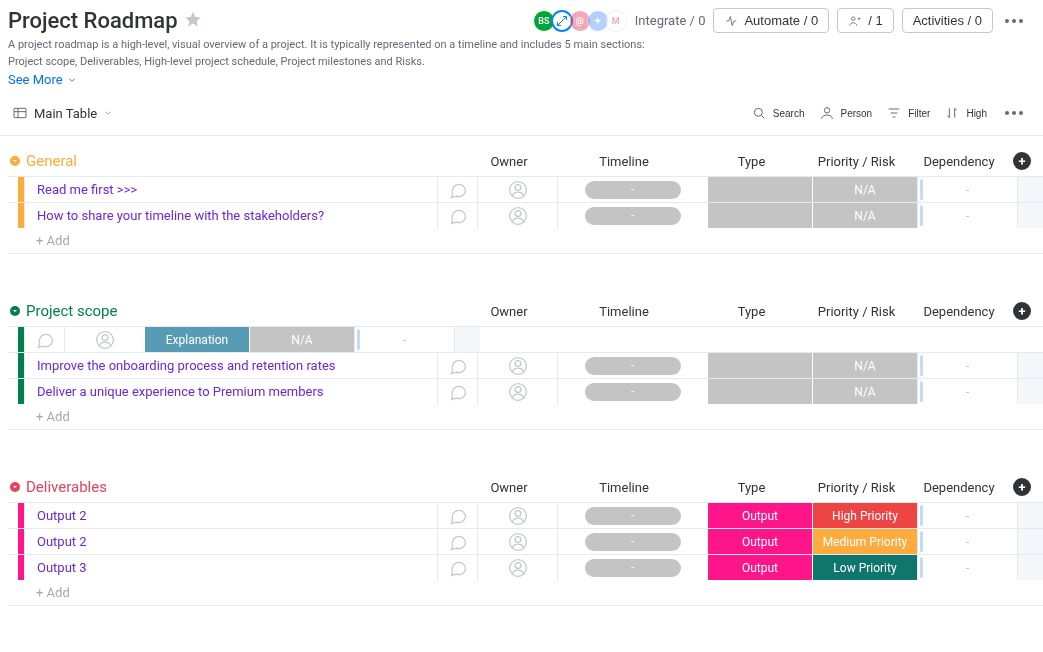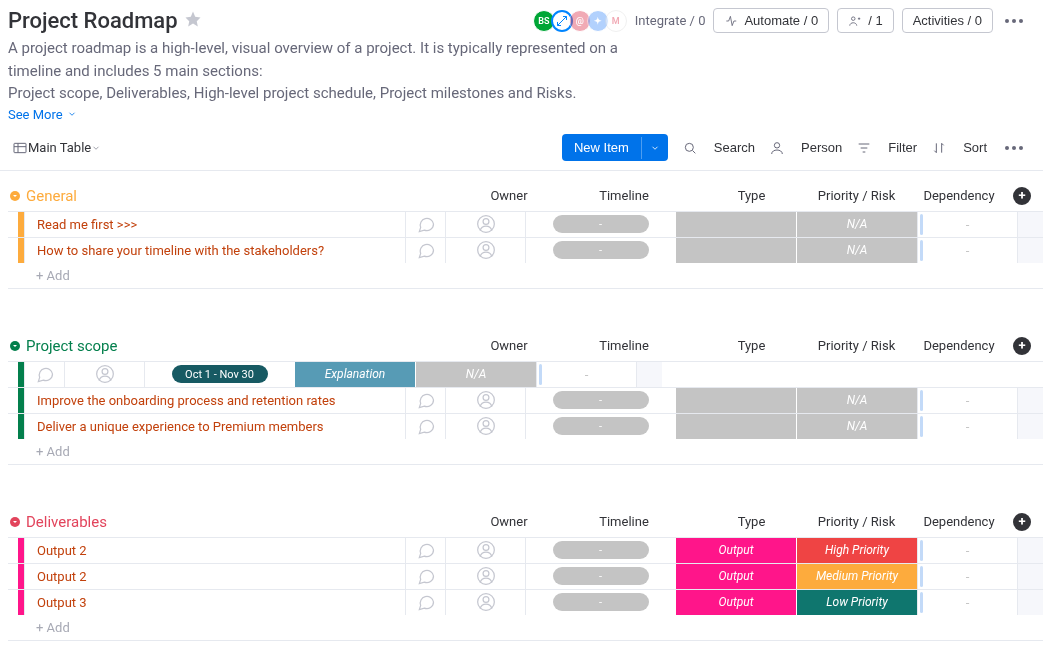--- a/index.html
+++ b/index.html
@@ -11,32 +11,32 @@
   .header-right { margin-left:auto; display:flex; align-items:center; gap:8px;}
   .avatar-stack { display:flex; align-items:center; }
   .av { width:22px; height:22px; border-radius:50%; font-size:9px; font-weight:600; color:#fff; display:flex; align-items:center; justify-content:center; margin-left:-4px; border:1.5px solid #fff;}
   .av1{background:#00a636;} .av2{background:#fff;border:2px solid #0085ff;color:#0085ff;}
   .av3,.av4,.av5{opacity:.45;}
   .av3{background:#e2445c;} .av4{background:#579bfc;} .av5{background:#fff;color:#e2445c;border:1px solid #ddd;}
   .hbtn { border:1px solid #c5c7d0; border-radius:4px; background:#fff; padding:4px 10px; font-size:13px; color:#323338; display:flex; align-items:center; gap:6px; cursor:pointer;}
   .hbtn svg{width:14px;height:14px;stroke:#676879;fill:none;stroke-width:1.5;}
   .dots{display:flex;gap:3px;padding:4px;cursor:pointer;}
   .dots span{width:4px;height:4px;border-radius:50%;background:#676879;}
-  .desc { color:#676879; font-size:15px; line-height:1.5; margin-top:4px; max-width:640px;}
+  .desc { color:#676879; font-size:11px; line-height:1.5; margin-top:4px; max-width:640px;}
   .see-more{color:#0073ea;font-size:13px;cursor:pointer;display:inline-flex;align-items:center;gap:4px;margin-top:2px;}
   .see-more svg{width:10px;height:10px;stroke:#0073ea;fill:none;stroke-width:2;}
   .toolbar { display:flex; align-items:center; padding:8px 16px 8px 8px; border-bottom:1px solid #e6e9ef;}
-  .view-tab{display:flex;align-items:center;color:#323338;font-size:13px;padding:6px 4px;cursor:pointer;}
+  .view-tab{display:flex;align-items:center;gap:6px;color:#323338;font-size:13px;padding:6px 4px;cursor:pointer;}
   .view-tab svg{width:16px;height:16px;stroke:#676879;fill:none;stroke-width:1.5;}
   .toolbar-right{margin-left:auto;display:flex;align-items:center;gap:14px;}
   .new-item{background:#0073ea;color:#fff;border:none;border-radius:4px;display:flex;align-items:center;cursor:pointer;overflow:hidden;}
   .new-item span{padding:6px 12px;font-size:13px;}
   .new-item .dd{border-left:1px solid rgba(255,255,255,.3);padding:6px 8px;display:flex;align-items:center;}
   .new-item svg{width:10px;height:10px;stroke:#fff;fill:none;stroke-width:2;}
-  .tbtn{display:flex;align-items:center;gap:16px;color:#323338;font-size:13px;cursor:pointer;background:none;border:none;}
+  .tbtn{display:flex;align-items:center;gap:6px;color:#323338;font-size:10px;cursor:pointer;background:none;border:none;}
   .tbtn svg{width:16px;height:16px;stroke:#676879;fill:none;stroke-width:1.5;}
   .board{padding:16px 0 0 8px;}
   .group{margin-bottom:48px;}
   .ghead{display:flex;align-items:center;padding:0 8px 6px 0;}
   .gcollapse{width:14px;height:14px;margin-right:4px;display:flex;align-items:center;justify-content:center;cursor:pointer;}
   .gcollapse svg{width:12px;height:12px;fill:currentColor;}
   .gname{font-size:15px;font-weight:400;}
   .colheads{display:flex;margin-left:auto;align-items:center;font-size:13px;color:#323338;}
   .col{text-align:center;}
   .col-owner{width:80px;}
@@ -44,29 +44,29 @@
   .col-type{width:105px;}
   .col-priority{width:105px;}
   .col-dep{width:100px;}
   .col-add{width:26px;display:flex;align-items:center;justify-content:center;}
   .plus-col{width:18px;height:18px;border-radius:50%;background:#323338;color:#fff;display:flex;align-items:center;justify-content:center;cursor:pointer;font-weight:bold;line-height:1;}
   .rows{}
   .row{display:flex;align-items:stretch;height:26px;border-top:1px solid #e6e9ef;}
   .row:last-of-type{border-bottom:1px solid #e6e9ef;}
   .rbar{width:6px;flex-shrink:0;}
   .rspace{width:10px;flex-shrink:0;}
-  .rname{flex:1;display:flex;align-items:center;padding-left:12px;font-size:13px;color:#c2410c;border-left:1px solid #e6e9ef;}
+  .rname{flex:1;display:flex;align-items:center;padding-left:12px;font-size:13px;color:#6d28d9;border-left:1px solid #e6e9ef;}
   .rcell.col-add, .rcell-end{width:26px;border-left:1px solid #e6e9ef;background:#f6f7fb;}
   .chat-cell{width:40px;border-left:1px solid #e6e9ef;display:flex;align-items:center;justify-content:center;}
   .chat-cell svg,.owner-cell svg{width:20px;height:20px;stroke:#c5c7d0;fill:none;stroke-width:1.5;}
   .owner-cell{width:80px;border-left:1px solid #e6e9ef;display:flex;align-items:center;justify-content:center;}
   .timeline-cell{width:150px;border-left:1px solid #e6e9ef;display:flex;align-items:center;justify-content:center;}
   .pill{width:96px;height:18px;border-radius:10px;background:#c4c4c4;color:#fff;font-size:11px;display:flex;align-items:center;justify-content:center;}
   .pill.dark{background:#175a63;}
-  .status-cell{width:121px;display:flex;align-items:center;justify-content:center;color:#fff;font-size:12px;border-left:1px solid #fff;font-style:italic;}
+  .status-cell{width:105px;display:flex;align-items:center;justify-content:center;color:#fff;font-size:12px;border-left:1px solid #fff;}
   .status-gray{background:#c4c4c4;}
   .dep-cell{width:100px;border-left:1px solid #e6e9ef;display:flex;align-items:center;justify-content:center;position:relative;}
   .dep-bar{position:absolute;left:2px;top:2px;bottom:2px;width:3px;background:#c3daf8;border-radius:2px;}
   .dep-label{color:#c4c4c4;font-size:13px;}
   .addrow{display:flex;align-items:center;height:26px;border-bottom:1px solid #e6e9ef;}
   .addrow .rbar{opacity:.45;}
   .addrow .rname{color:#a7a9b4;border-left:none;}
 </style>
 </head>
 <body>
@@ -132,28 +132,20 @@
     <svg viewBox="0 0 24 24">
         <rect x="3" y="5" width="18" height="14" rx="1"></rect>
         <path d="M3 10h18M9 5v14"></path>
       </svg>
     <span>Main Table</span>
     <svg viewBox="0 0 24 24" style="width:10px;height:10px">
         <polyline points="6 9 12 15 18 9"></polyline>
       </svg>
   </div>
   <div class="toolbar-right">
-    <button class="new-item">
-      <span>New Item</span>
-      <span class="dd">
-          <svg viewBox="0 0 24 24">
-            <polyline points="6 9 12 15 18 9"></polyline>
-          </svg>
-        </span>
-    </button>
     <button class="tbtn">
       <svg viewBox="0 0 24 24">
           <circle cx="11" cy="11" r="6"></circle>
           <path d="M20 20l-4-4"></path>
         </svg>
       <span>Search</span>
     </button>
     <button class="tbtn">
       <svg viewBox="0 0 24 24">
           <circle cx="12" cy="8" r="4"></circle>
@@ -164,21 +156,21 @@
     <button class="tbtn">
       <svg viewBox="0 0 24 24">
           <path d="M4 6h16M7 12h10M10 18h4"></path>
         </svg>
       <span>Filter</span>
     </button>
     <button class="tbtn">
       <svg viewBox="0 0 24 24">
           <path d="M8 5v14M8 19l-3-3M16 19V5M16 5l3 3"></path>
         </svg>
-      <span>Sort</span>
+      <span>High</span>
     </button>
     <div class="dots">
         <span></span>
         <span></span>
         <span></span>
       </div>
   </div>
 </div>
 
 <div class="board" id="board">
@@ -293,23 +285,20 @@
               <path d="M21 12a8 8 0 0 1-11 7.4L4 21l1.6-5A8 8 0 1 1 21 12z"></path>
             </svg>
           </div>
           <div class="owner-cell">
             <svg viewBox="0 0 24 24">
               <circle cx="12" cy="9" r="3.5"></circle>
               <path d="M5 20c1-4 4-5.5 7-5.5s6 1.5 7 5.5"></path>
               <circle cx="12" cy="12" r="10"></circle>
             </svg>
           </div>
-          <div class="timeline-cell">
-            <div class="pill dark">Oct 1 - Nov 30</div>
-          </div>
           <div class="status-cell  " style="background:#579bb5">Explanation</div>
           <div class="status-cell" style="background:#c4c4c4">N/A</div>
           <div class="dep-cell">
             <span class="dep-bar"></span>
             <span class="dep-label">-</span>
           </div>
           <div class="rcell-end"></div>
         </div>
         <div class="row">
           <div class="rspace"></div>

